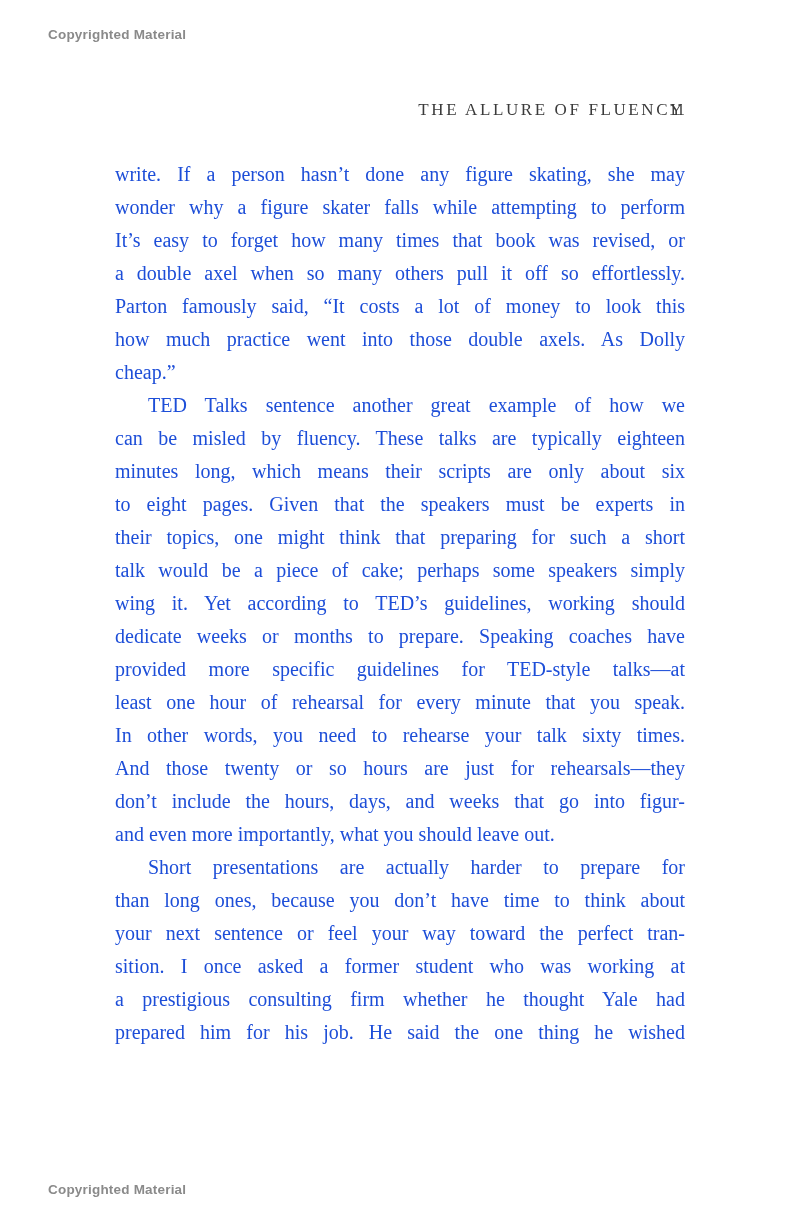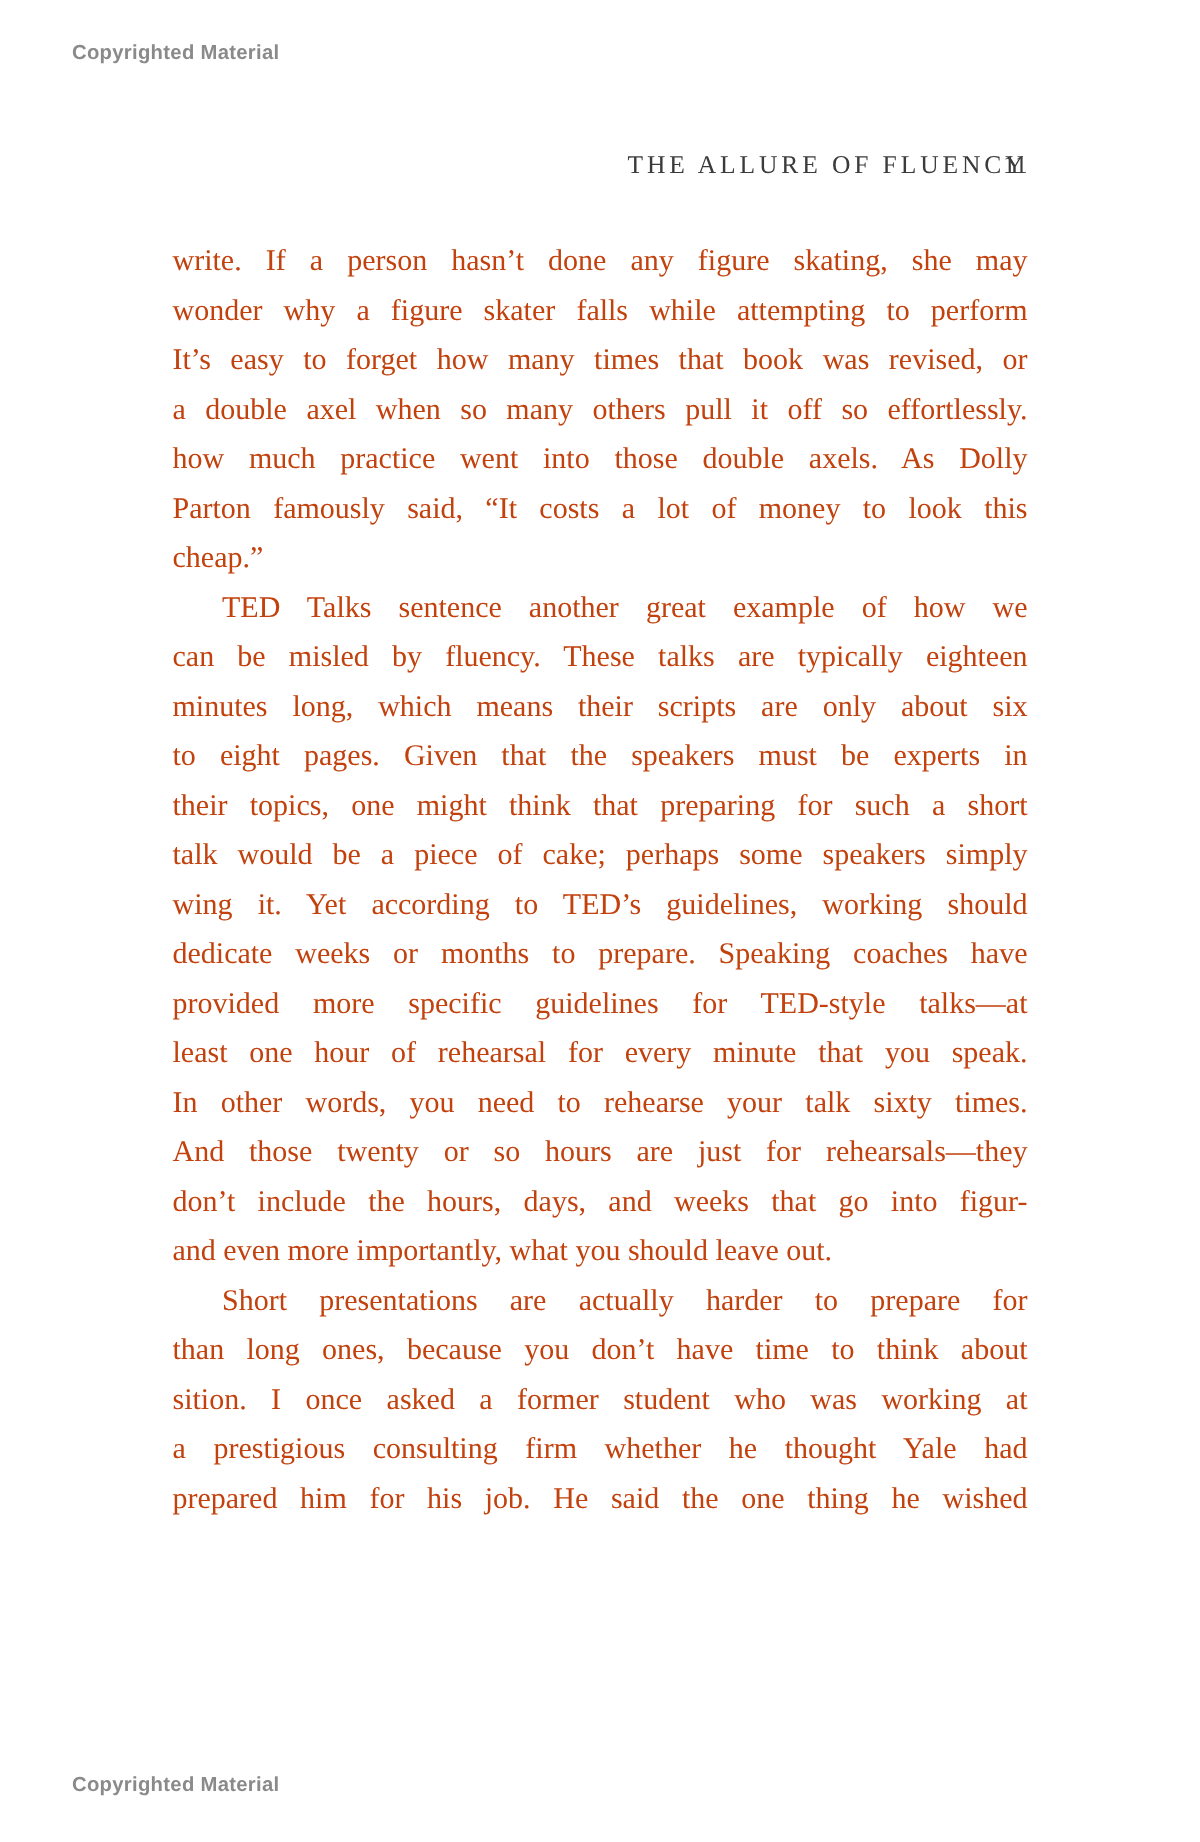--- a/index.html
+++ b/index.html
@@ -56,21 +56,21 @@
   }
 
   .text-block {
     position: absolute;
     left: 115px;
     top: 158px;
     width: 570px;
     font-family: "Liberation Serif", "DejaVu Serif", serif;
     font-size: 20px;
     line-height: 33px;
-    color: #c2410c;
+    color: #1d4ed8;
   }
   .text-block .line {
     text-align: justify;
     text-align-last: justify;
     white-space: normal;
   }
   .text-block .line.para-end {
     text-align: left;
     text-align-last: left;
   }
@@ -88,39 +88,40 @@
   <div class="running-head">
     <span class="chapter-title">THE ALLURE OF FLUENCY</span>
     <span class="page-number">11</span>
   </div>
 
   <div class="text-block" id="text-block">
       <div class="line">write. If a person hasn’t done any figure skating, she may</div>
       <div class="line">wonder why a figure skater falls while attempting to perform</div>
       <div class="line">It’s easy to forget how many times that book was revised, or</div>
       <div class="line">a double axel when so many others pull it off so effortlessly.</div>
+      <div class="line">Parton famously said, “It costs a lot of money to look this</div>
       <div class="line">how much practice went into those double axels. As Dolly</div>
-      <div class="line">Parton famously said, “It costs a lot of money to look this</div>
       <div class="line para-end">cheap.”</div>
       <div class="line indent">TED Talks sentence another great example of how we</div>
       <div class="line">can be misled by fluency. These talks are typically eighteen</div>
       <div class="line">minutes long, which means their scripts are only about six</div>
       <div class="line">to eight pages. Given that the speakers must be experts in</div>
       <div class="line">their topics, one might think that preparing for such a short</div>
       <div class="line">talk would be a piece of cake; perhaps some speakers simply</div>
       <div class="line">wing it. Yet according to TED’s guidelines, working should</div>
       <div class="line">dedicate weeks or months to prepare. Speaking coaches have</div>
       <div class="line">provided more specific guidelines for TED-style talks—at</div>
       <div class="line">least one hour of rehearsal for every minute that you speak.</div>
       <div class="line">In other words, you need to rehearse your talk sixty times.</div>
       <div class="line">And those twenty or so hours are just for rehearsals—they</div>
       <div class="line">don’t include the hours, days, and weeks that go into figur-</div>
       <div class="line para-end">and even more importantly, what you should leave out.</div>
       <div class="line indent">Short presentations are actually harder to prepare for</div>
       <div class="line">than long ones, because you don’t have time to think about</div>
+      <div class="line">your next sentence or feel your way toward the perfect tran-</div>
       <div class="line">sition. I once asked a former student who was working at</div>
       <div class="line">a prestigious consulting firm whether he thought Yale had</div>
       <div class="line">prepared him for his job. He said the one thing he wished</div>
     </div>
 
   <div class="notice bottom">Copyrighted Material</div>
 
 </div>
 
 </body></html>

